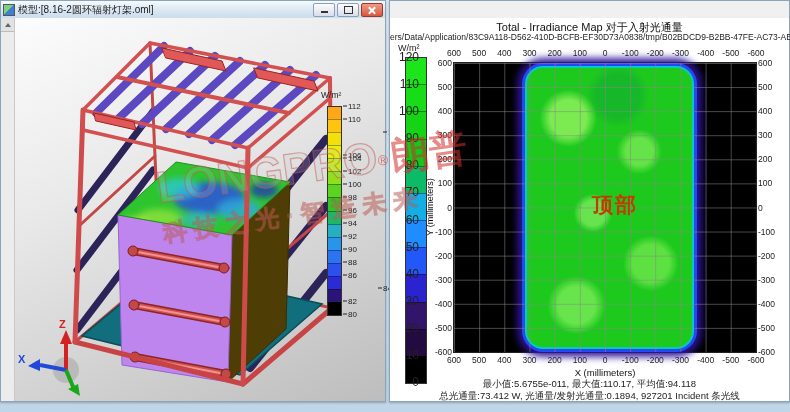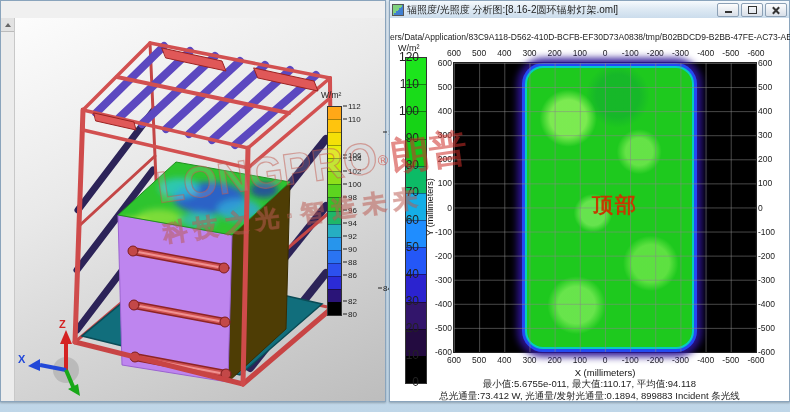--- a/index.html
+++ b/index.html
@@ -85,20 +85,35 @@
     -webkit-text-stroke:1.2px rgba(195,90,78,.5);}
   .wm-reg{font-size:14px;color:rgba(206,48,42,.6);vertical-align:super;}
   .wm-cn{font-size:38px;font-weight:bold;color:rgba(206,48,42,.55);margin-left:4px;}
   .wm-tag{margin-top:2px;font-size:24px;font-weight:bold;letter-spacing:7px;white-space:nowrap;
     color:rgba(160,160,170,.15);-webkit-text-stroke:1px rgba(190,80,68,.45);}
 </style>
 </head>
 <body>
 
 <section class="window win-left">
+  <header class="titlebar">
+    <span class="win-icon"></span>
+    <span class="title">模型:[8.16-2圆环辐射灯架.oml]</span>
+    <div class="win-controls">
+      <div class="wbtn">
+          <i class="glyph-min"></i>
+        </div>
+      <div class="wbtn">
+          <i class="glyph-max"></i>
+        </div>
+      <div class="wbtn close-red">
+          <i class="glyph-x"></i>
+        </div>
+    </div>
+  </header>
   <div class="content model-content">
     <div class="scroll-strip">
       <div class="scroll-arrow">
           <i></i>
         </div>
     </div>
 
     <svg id="scene" viewBox="0 0 371 383">
       <defs>
         <filter id="blur3" x="-30%" y="-30%" width="160%" height="160%">
@@ -238,36 +253,22 @@
           <span class="tick" style="top: 81.25%;">86</span>
           <span class="tick" style="top: 87.5%; padding-left: 35px;">84</span>
           <span class="tick" style="top: 93.75%;">82</span>
           <span class="tick" style="top: 100%;">80</span>
         </div>
     </div>
   </div>
 </section>
 
 <section class="window win-right">
-  <header class="titlebar">
-    <span class="win-icon"></span>
-    <span class="title">辐照度/光照度 分析图:[8.16-2圆环辐射灯架.oml]</span>
-    <div class="win-controls">
-      <div class="wbtn">
-          <i class="glyph-min"></i>
-        </div>
-      <div class="wbtn">
-          <i class="glyph-max"></i>
-        </div>
-      <div class="wbtn">
-          <i class="glyph-x dark"></i>
-        </div>
-    </div>
-  </header>
   <div class="content chart-content">
+    <div class="chart-title">Total - Irradiance Map 对于入射光通量</div>
     <div class="chart-path">ers/Data/Application/83C9A118-D562-410D-BCFB-EF30D73A0838/tmp/B02BDCD9-B2BB-47FE-AC73-AE9D4E33</div>
 
     <div class="cbar-unit">W/m²</div>
     <div class="cbar" id="right-cbar">
         <div style="background: rgb(28, 229, 28);"></div>
         <div style="background: rgb(25, 220, 25);"></div>
         <div style="background: rgb(22, 211, 22);"></div>
         <div style="background: rgb(18, 200, 28);"></div>
         <div style="background: rgb(12, 187, 102);"></div>
         <div style="background: rgb(20, 174, 230);"></div>
@@ -357,21 +358,21 @@
       </div>
 
     <div class="plot">
       <div class="blob"></div>
       <div class="grid-overlay"></div>
       <div class="plot-annotation">顶部</div>
     </div>
 
     <div class="xlabel">X (millimeters)</div>
     <div class="stats1">最小值:5.6755e-011, 最大值:110.17, 平均值:94.118</div>
-    <div class="stats2">总光通量:73.412 W, 光通量/发射光通量:0.1894, 899883 Incident 条光线</div>
+    <div class="stats2">总光通量:73.412 W, 光通量/发射光通量:0.1894, 927201 Incident 条光线</div>
   </div>
 </section>
 
 <div class="watermark">
   <div class="wm-row">
     <span class="wm-brand">LONGPRO</span><span class="wm-reg">®</span><span class="wm-cn">朗普</span>
   </div>
   <div class="wm-tag">科技之光·智造未来</div>
 </div>
 

